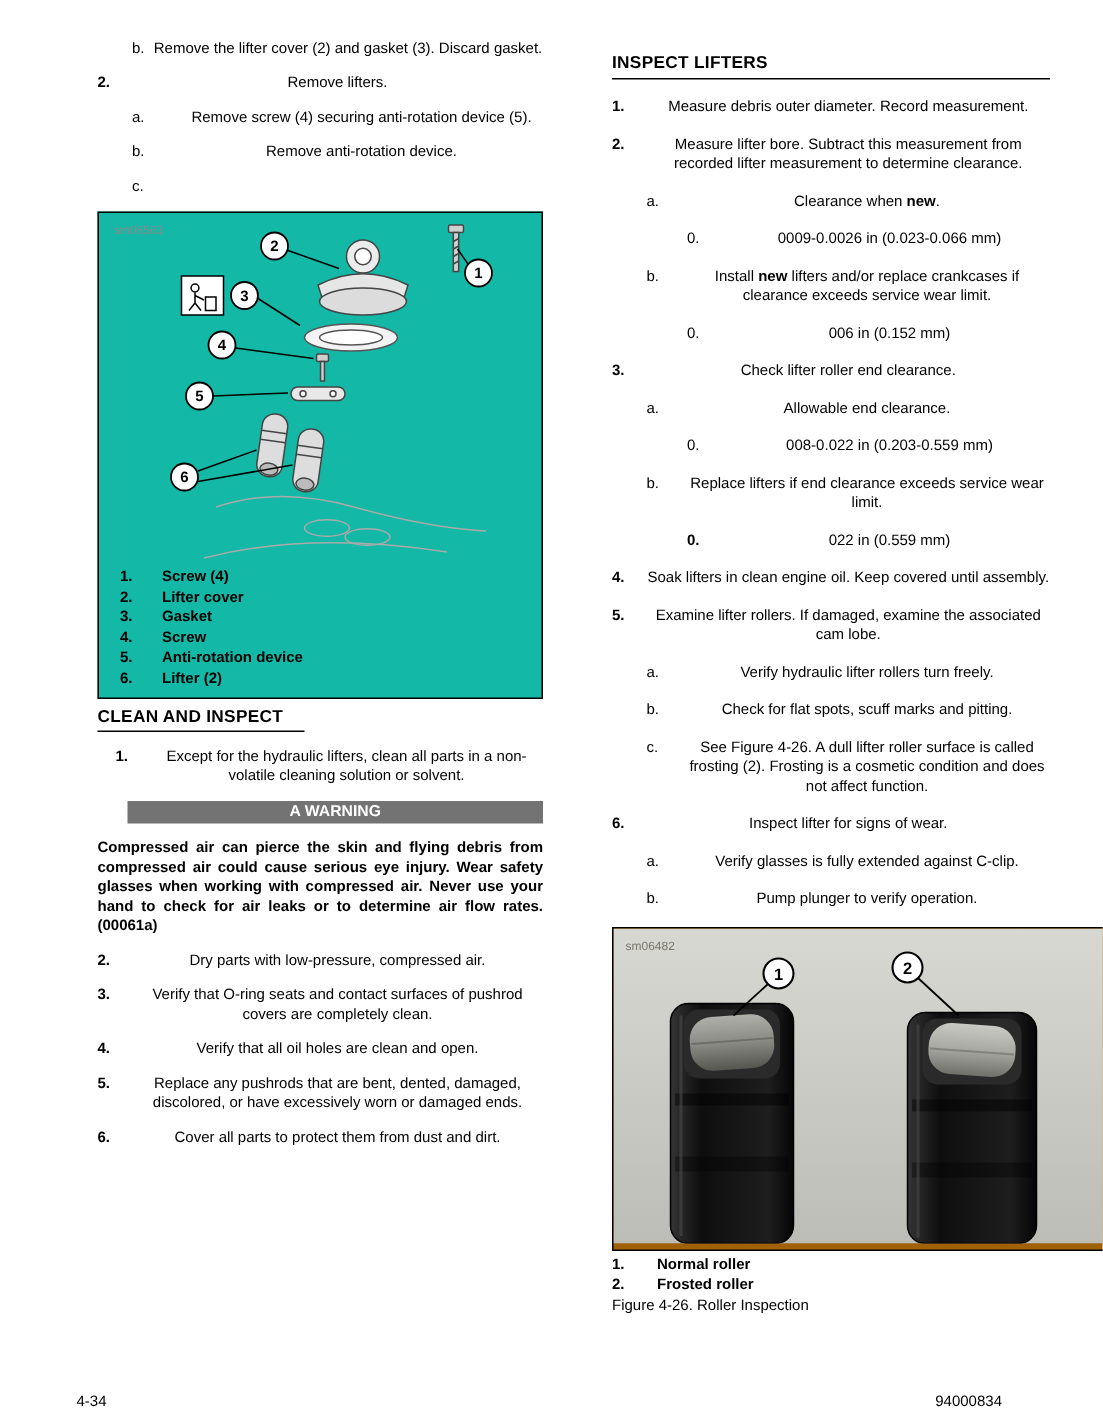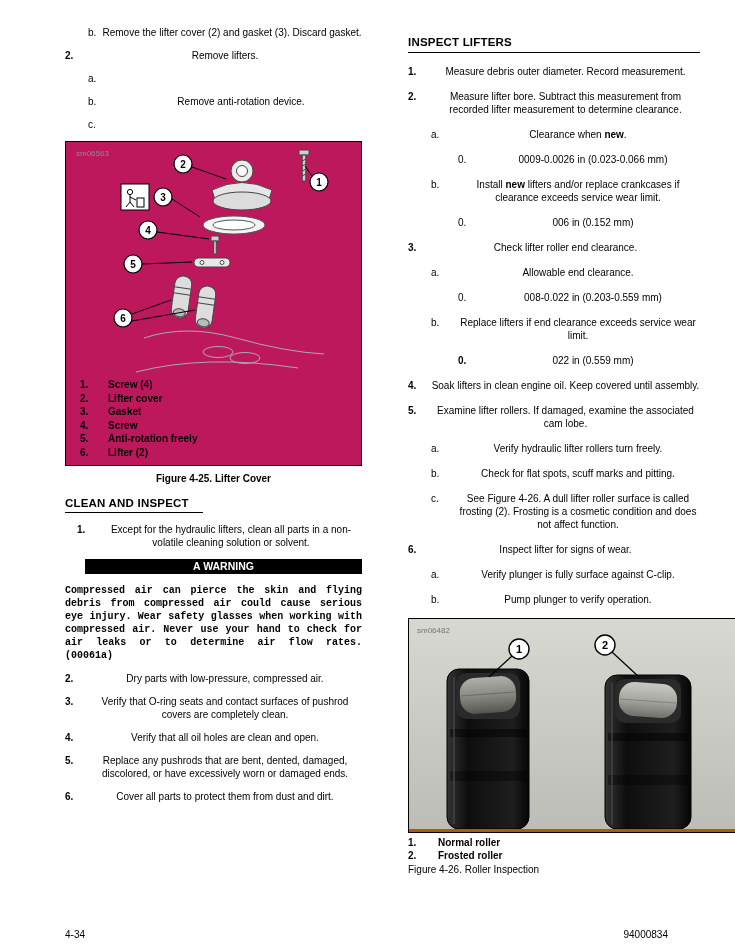--- a/index.html
+++ b/index.html
@@ -32,40 +32,40 @@
   .r-val>.lbl.bold{font-weight:bold;}
 
   .just{text-align:justify;}
   .bold{font-weight:bold;}
 
   .heading{font-weight:bold;font-size:11.5px;margin:2px 0 10px 0;letter-spacing:0.2px;}
   .heading .hu{display:inline-block;border-bottom:1.5px solid #000;padding:0 14px 2px 0;}
   .heading.fullw{border-bottom:1.5px solid #000;padding-bottom:3px;margin-bottom:12px;}
 
   .warning-banner{
-    background:#000000;color:#fff;font-weight:bold;text-align:center;
+    background:#737373;color:#fff;font-weight:bold;text-align:center;
     height:15px;line-height:15px;margin:2px 0 10px 20px;font-size:10.5px;
   }
-  .warning-text{font-weight:bold;margin-bottom:10px;font-family:Liberation Mono, monospace;}
-
-  .figure-box{border:1px solid #000;width:295px;margin:2px 0 6px 0;background:#be185d;}
+  .warning-text{font-weight:bold;margin-bottom:10px;}
+
+  .figure-box{border:1px solid #000;width:295px;margin:2px 0 6px 0;background:#14b8a6;}
   .figure-box svg{display:block;}
   .fig-legend{padding:2px 8px 6px 14px;font-weight:bold;}
   .fig-legend .lrow{display:flex;line-height:13.5px;}
   .fig-legend .lrow .num{flex:0 0 28px;}
   .fig-caption{font-weight:bold;text-align:center;margin:2px 0 12px 0;}
 
   .figure-box26{border:1px solid #000;width:334px;margin:4px 0 3px 0;background:#a16207;}
   .fig-legend26{font-weight:bold;margin-top:3px;}
   .fig-legend26 .lrow{display:flex;line-height:13px;}
   .fig-legend26 .lrow .num{flex:0 0 30px;}
   .fig-caption26{font-weight:normal;margin-top:1px;}
 
   .footer{position:absolute;bottom:10px;font-size:10px;}
-  .footer.fl{left:65px;}
+  .footer.fl{left:51px;}
   .footer.fr{right:67px;}
 </style>
 </head>
 <body>
 
 <div class="page">
 
   <div class="col left">
 
     <div class="row l-b">
@@ -73,20 +73,21 @@
       <div class="txt">Remove the lifter cover (2) and gasket (3). Discard gasket.</div>
     </div>
 
     <div class="row">
       <span class="lbl">2.</span>
       <div class="txt">Remove lifters.</div>
     </div>
 
     <div class="row l-sub">
       <span class="lbl">a.</span>
+      <div class="txt">Remove screw (4) securing anti-rotation device (5).</div>
     </div>
 
     <div class="row l-sub">
       <span class="lbl">b.</span>
       <div class="txt">Remove anti-rotation device.</div>
     </div>
 
     <div class="row l-sub">
       <span class="lbl">c.</span>
     </div>
@@ -194,29 +195,28 @@
         <div class="lrow">
           <span class="num">3.</span>
           <span>Gasket</span>
         </div>
         <div class="lrow">
           <span class="num">4.</span>
           <span>Screw</span>
         </div>
         <div class="lrow">
           <span class="num">5.</span>
-          <span>Anti-rotation freely</span>
+          <span>Anti-rotation device</span>
         </div>
         <div class="lrow">
           <span class="num">6.</span>
           <span>Lifter (2)</span>
         </div>
       </div>
     </div>
-    <div class="fig-caption">Figure 4-25. Lifter Cover</div>
 
     <div class="heading">
       <span class="hu">CLEAN AND INSPECT</span>
     </div>
 
     <div class="row l-step1">
       <span class="lbl">1.</span>
       <div class="txt">Except for the hydraulic lifters, clean all parts in a non-volatile cleaning solution or solvent.</div>
     </div>
 
@@ -318,21 +318,21 @@
       <span class="lbl">c.</span>
       <div class="txt just">See Figure 4-26. A dull lifter roller surface is called frosting (2). Frosting is a cosmetic condition and does not affect function.</div>
     </div>
 
     <div class="row r-row">
       <span class="lbl">6.</span>
       <div class="txt">Inspect lifter for signs of wear.</div>
     </div>
     <div class="row r-row r-sub">
       <span class="lbl">a.</span>
-      <div class="txt">Verify plunger is fully surface against C-clip.</div>
+      <div class="txt">Verify glasses is fully extended against C-clip.</div>
     </div>
     <div class="row r-row r-sub">
       <span class="lbl">b.</span>
       <div class="txt">Pump plunger to verify operation.</div>
     </div>
 
     <div class="figure-box26">
       <svg viewBox="0 0 332 210" width="332" height="210">
         <defs>
           <linearGradient id="g-bg" x1="0" y1="0" x2="0" y2="1">

